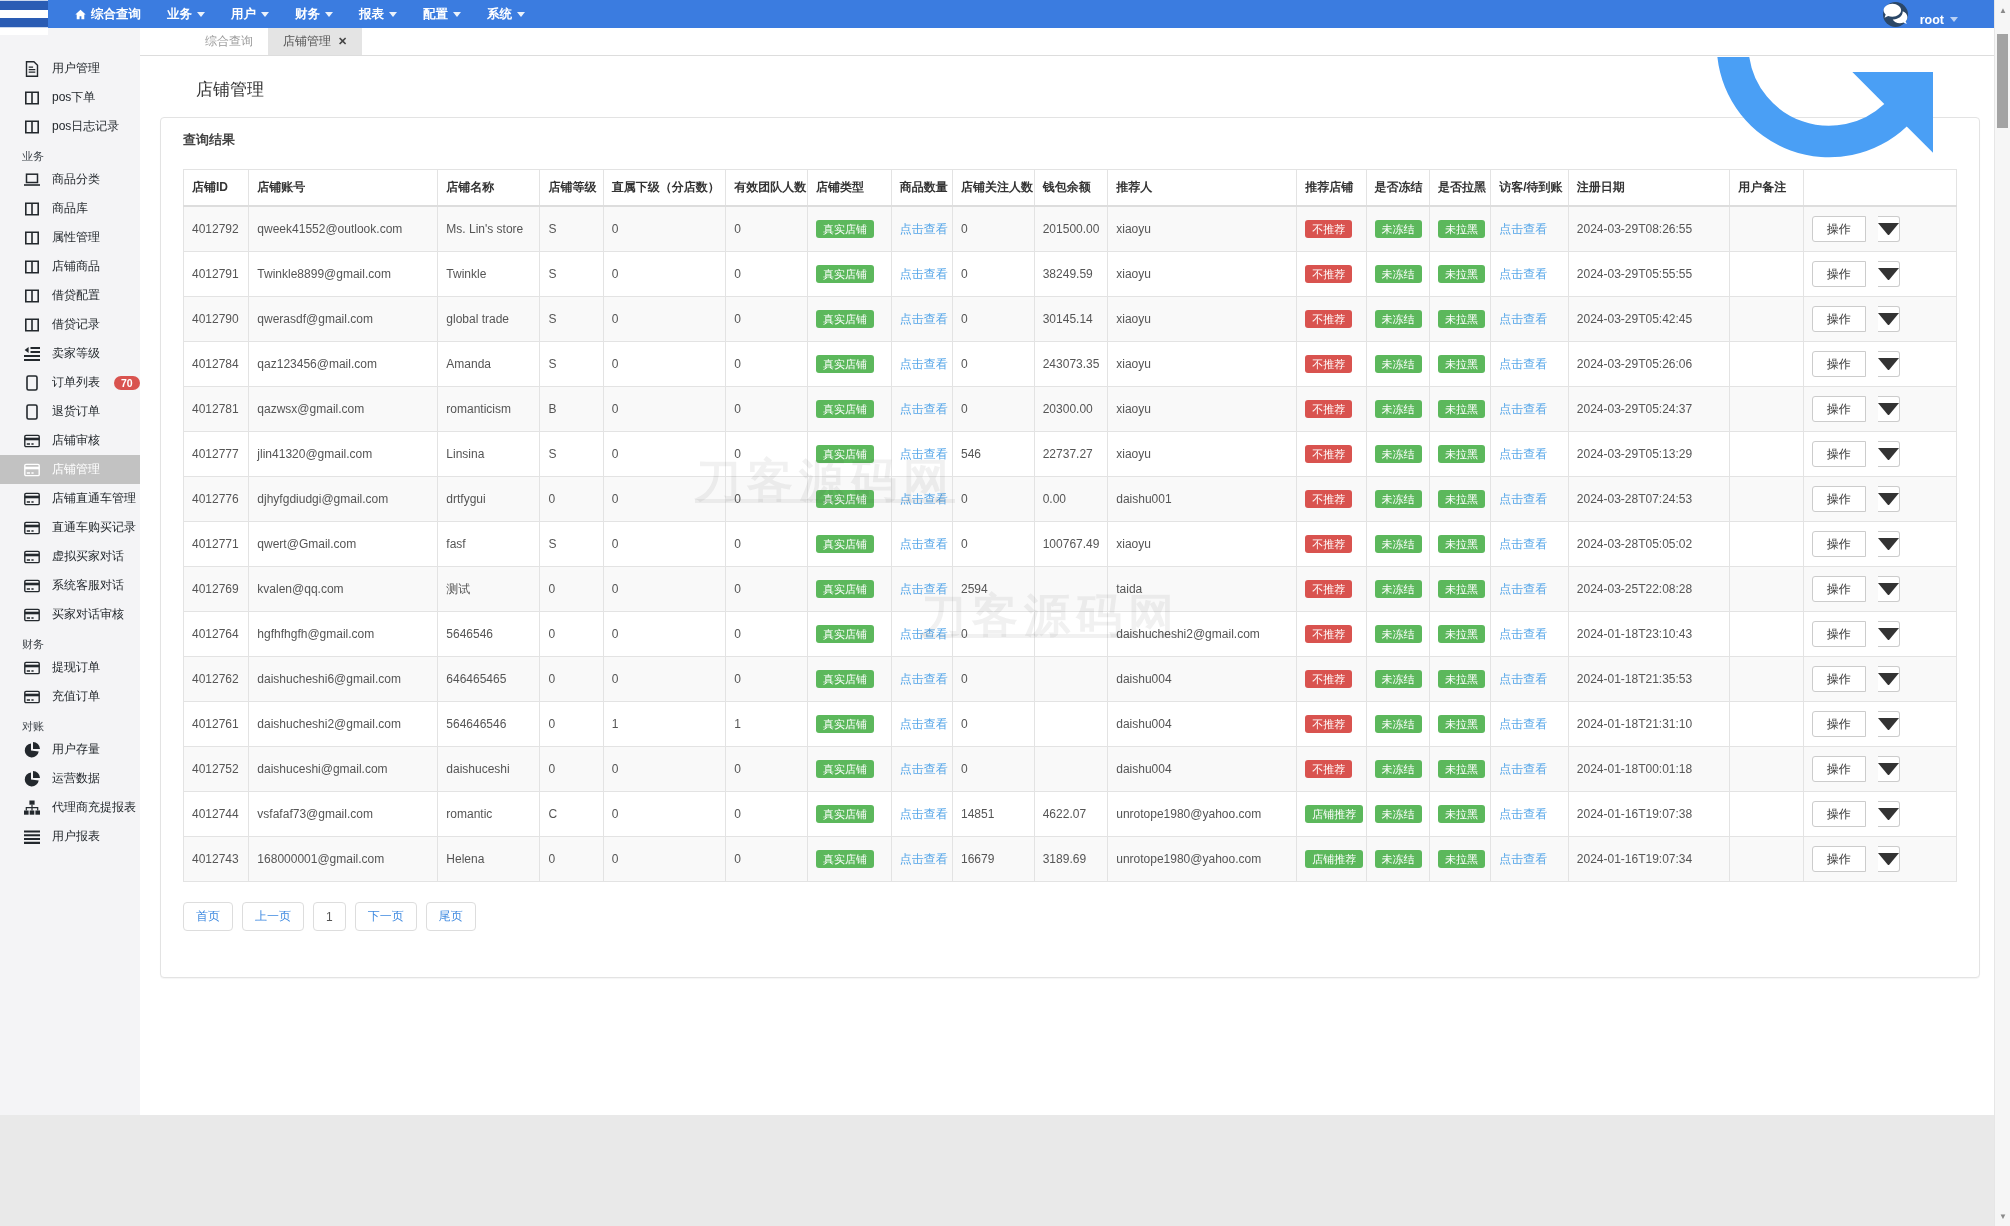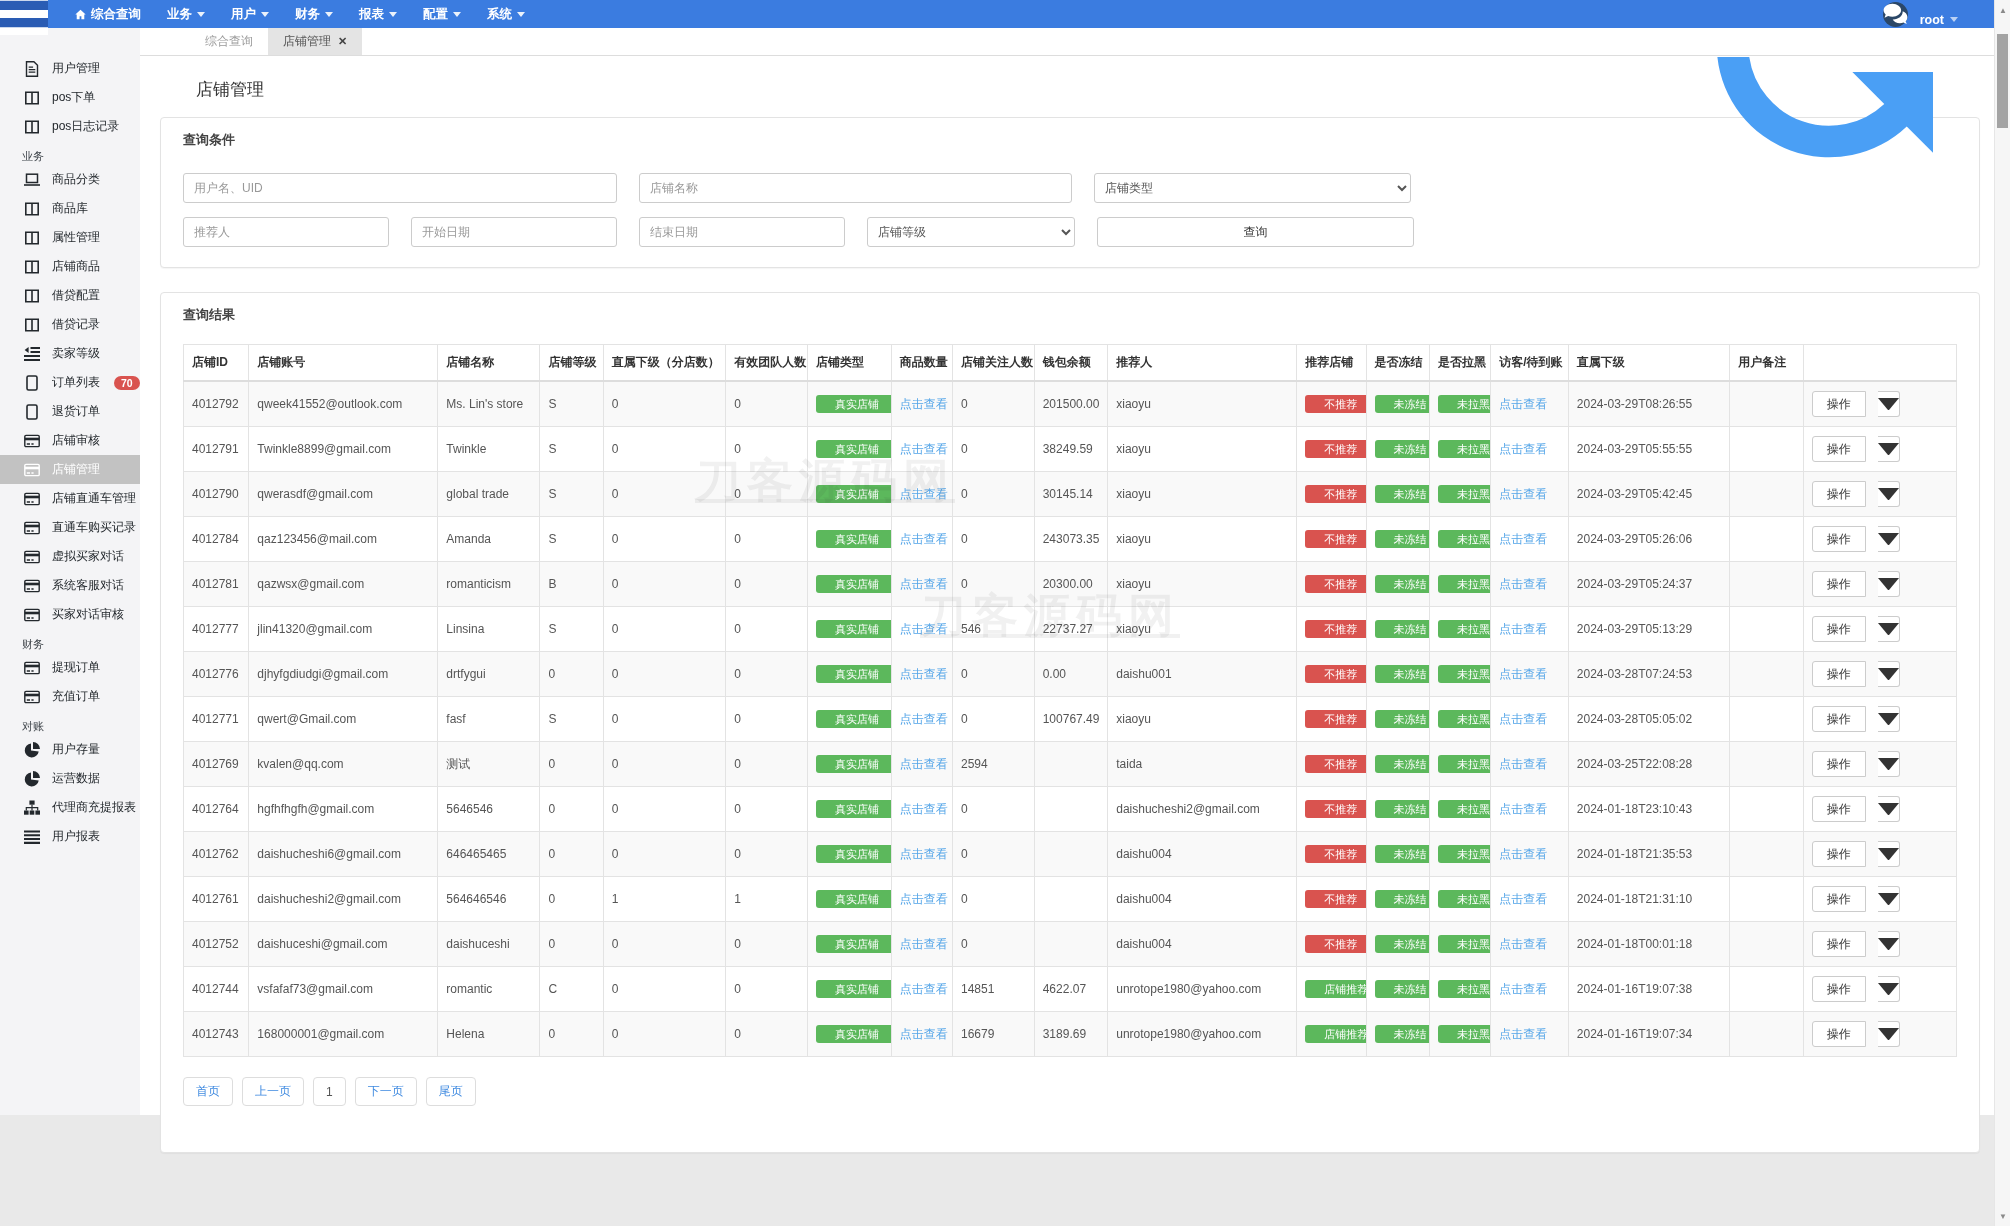--- a/index.html
+++ b/index.html
@@ -57,21 +57,21 @@
   .fi::placeholder{color:#999;}
   select.fi{color:#555; padding:0 6px;}
   .w434{width:434px;} .w433{width:433px;} .w317{width:317px;} .w206{width:206px;} .w208{width:208px;}
   .btn-query{width:317px; height:30px; background:#fff; border:1px solid #ccc; border-radius:3px;
       font-size:12px; color:#333; cursor:pointer; font-family:"Liberation Sans",sans-serif;}
   
   table{width:100%; border-collapse:collapse; table-layout:fixed; margin-top:10px; font-size:12px; color:#555;}
   th,td{border:1px solid var(--border); padding:9px 8px; text-align:left; vertical-align:middle; overflow:hidden; white-space:nowrap;}
   th{color:#333; font-weight:bold; border-bottom:2px solid #ddd; background:#fff;}
   tbody tr:nth-child(odd) td{background:#f9f9f9;}
-  .badge{display:inline-block; color:#fff; font-size:11px; padding:3px 19px; border-radius:3px; line-height:1.1;}
+  .badge{display:inline-block; color:#fff; font-size:11px; padding:3px 7px; border-radius:3px; line-height:1.1;}
   .badge.success{background:var(--success);}
   .badge.danger{background:var(--danger);}
   .tlink{color:var(--link); cursor:pointer;}
   .ops{display:inline-flex;gap:12px;}
   .ops-main{height:26px; padding:0 14px; background:#fff; border:1px solid #ccc; border-radius:3px 0 0 3px;
       font-size:12px; color:#333; cursor:pointer; font-family:"Liberation Sans",sans-serif;}
   .ops-caret{height:26px; width:22px; background:#fff; border:1px solid #ccc; border-left:none; border-radius:0 3px 3px 0;
       cursor:pointer; display:inline-flex; align-items:center; justify-content:center; color:#333;}
   .ops-caret svg{width:8px; height:5px;}
   
@@ -432,41 +432,20 @@
       </div>
       <span class="tab-refresh">
         <svg viewBox="0 0 16 16" style="width: 100%; height: 100%;">
           <path fill="currentColor" d="M13.9 7.2A6 6 0 0 0 3.8 3.5L2.4 2.1v4.3h4.3L5 4.7a4.3 4.3 0 0 1 7.2 2.5zM2.1 8.8a6 6 0 0 0 10.1 3.7l1.4 1.4V9.6H9.3L11 11.3a4.3 4.3 0 0 1-7.2-2.5z"></path>
         </svg>
       </span>
   </div>
   <div class="content">
     <div class="page-title">店铺管理</div>
 
-    <div class="panel">
-      <div class="panel-header">查询条件</div>
-      <div class="panel-body">
-        <div class="filter-row">
-          <input class="fi w434" placeholder="用户名、UID" style="">
-          <input class="fi w433" placeholder="店铺名称" style="">
-          <select class="fi w317">
-            <option>店铺类型</option>
-          </select>
-        </div>
-        <div class="filter-row">
-          <input class="fi w206" placeholder="推荐人" style="">
-          <input class="fi w206" placeholder="开始日期" style="">
-          <input class="fi w206" placeholder="结束日期" style="">
-          <select class="fi w208">
-            <option>店铺等级</option>
-          </select>
-          <button class="btn-query">查询</button>
-        </div>
-      </div>
-    </div>
 
     <div class="panel">
       <div class="panel-header">查询结果</div>
       <div class="panel-body">
         <table>
           <colgroup>
             <col style="width:64px">
               <col style="width:185px">
               <col style="width:100px">
               <col style="width:62px">
@@ -495,21 +474,21 @@
                 <th>有效团队人数</th>
                 <th>店铺类型</th>
                 <th>商品数量</th>
                 <th>店铺关注人数</th>
                 <th>钱包余额</th>
                 <th>推荐人</th>
                 <th>推荐店铺</th>
                 <th>是否冻结</th>
                 <th>是否拉黑</th>
                 <th>访客/待到账</th>
-                <th>直属下级</th>
+                <th>注册日期</th>
                 <th>用户备注</th>
                 <th></th>
               </tr>
             </thead>
           <tbody>
               <tr>
                 <td>4012792</td>
                 <td>qweek41552@outlook.com</td>
                 <td>Ms. Lin's store</td>
                 <td>S</td>

